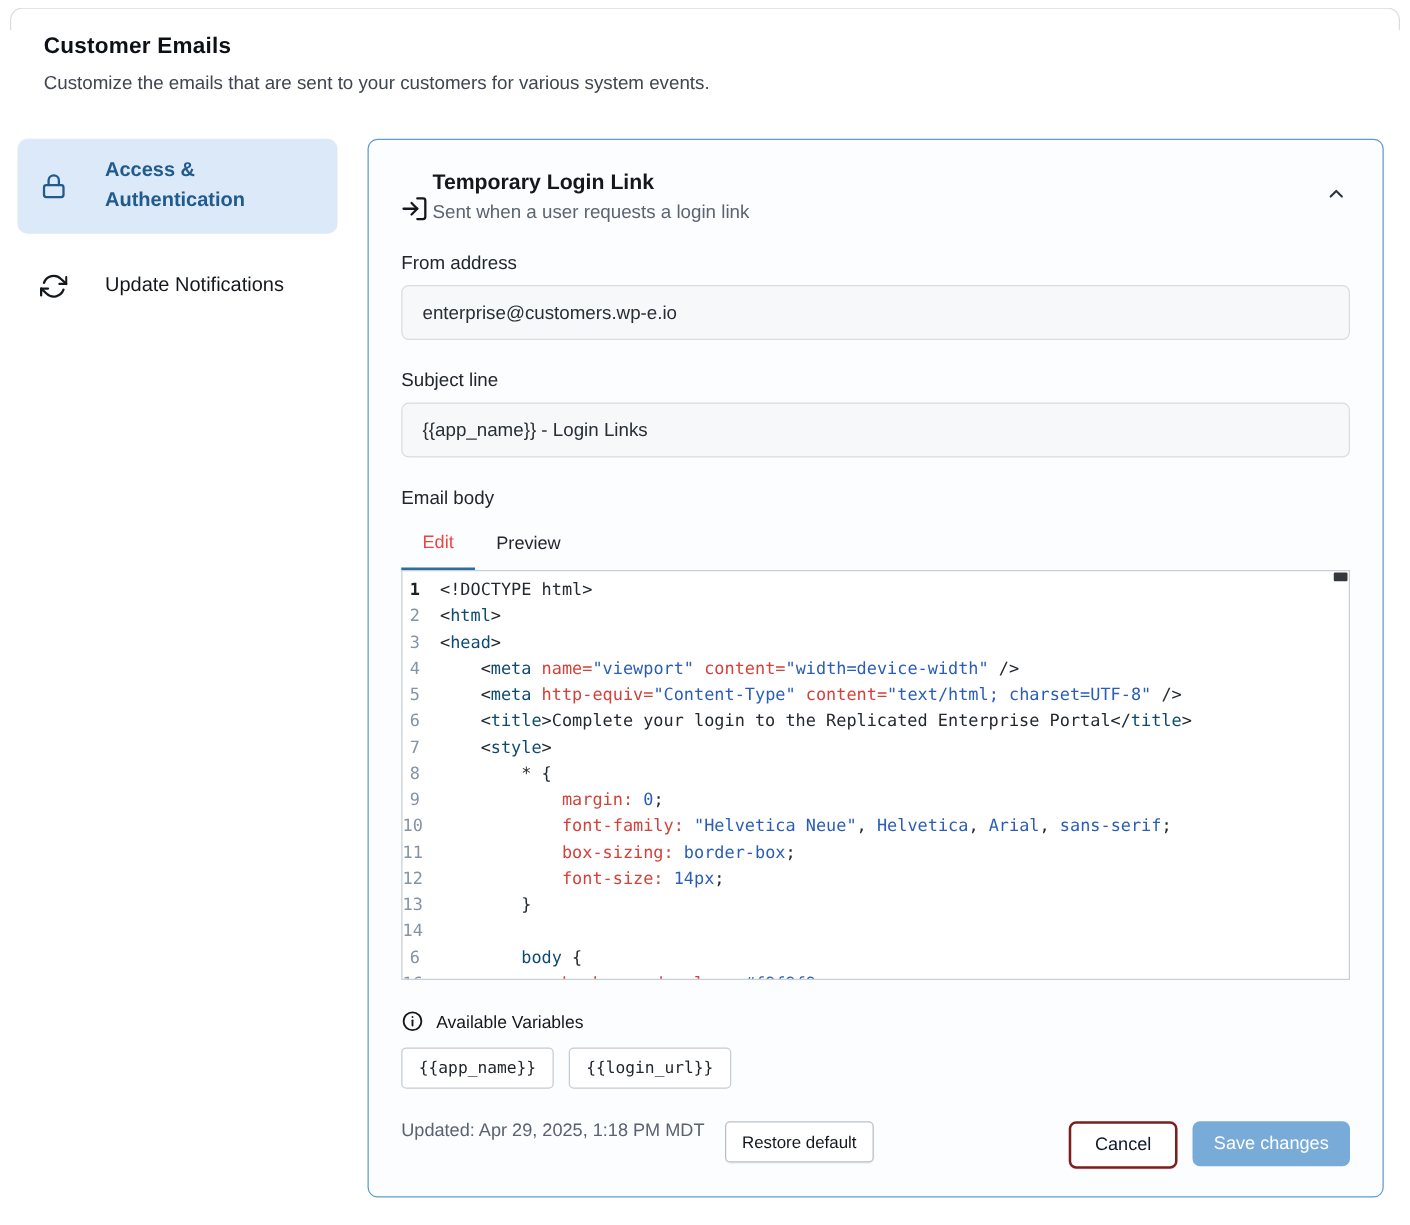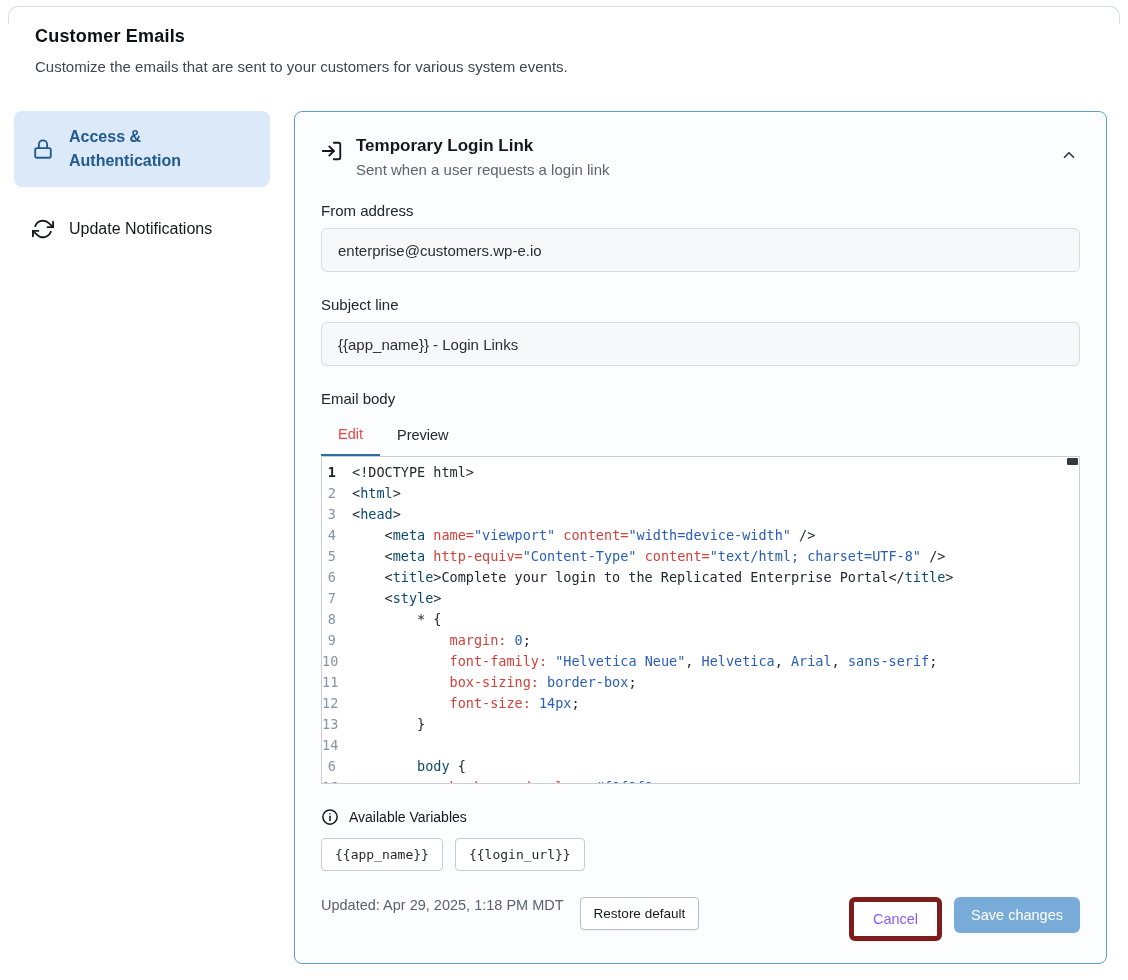--- a/index.html
+++ b/index.html
@@ -13,32 +13,32 @@
     border:1px solid #d9dde2; border-bottom:none; border-radius:10px 10px 0 0;
   }
   .page-header { margin:26px 4px 0 35px; }
   .page-title { font-size:18px; font-weight:700; color:#0d1116; letter-spacing:.2px; }
   .page-subtitle { margin-top:11px; font-size:15px; color:#3f4650; }
 
   .layout { display:flex; gap:24px; margin:36px 21px 0 14px; align-items:flex-start; }
 
   .sidebar { width:256px; flex:none; }
   .side-item {
-    display:flex; gap:15px; align-items:center; padding:14px 16px 14px 18px;
+    display:flex; gap:30px; align-items:center; padding:14px 16px 14px 18px;
     border-radius:8px; cursor:pointer; font-size:16px; line-height:24px;
   }
   .side-item.active { background:#dbe9f9; color:#215a8c; font-weight:600; }
   .side-item + .side-item { margin-top:16px; }
   .side-item .icn { flex:none; display:flex; align-items:center; }
 
   .card {
     flex:1; border:1px solid #5f9ccf; border-radius:8px; background:#fbfdff;
     padding:24px 26px 22px; position:relative;
   }
-  .panel-header { display:flex; gap:13px; align-items:flex-start; padding-right:40px; }
+  .panel-header { display:flex; gap:3px; align-items:flex-end; padding-right:40px; }
   .panel-header .icn { margin-top:4px; }
   .panel-title { font-size:17px; font-weight:700; color:#14181d; }
   .panel-subtitle { margin-top:5px; font-size:15px; color:#5b6470; }
   .collapse-btn {
     position:absolute; top:30px; right:24px; background:none; border:none; cursor:pointer;
     padding:4px; display:flex;
   }
 
   .field-label { margin:24px 0 9px; font-size:15px; color:#20262c; }
   .text-input {
@@ -78,21 +78,21 @@
 
   .panel-footer { display:flex; align-items:flex-start; margin-top:26px; }
   .updated { color:#5a6270; font-size:14.5px; }
   .btn { cursor:pointer; font-family:inherit; }
   .btn-restore {
     margin-left:16px; padding:8px 13px; font-size:13.5px; color:#14181d;
     border:1px solid #b9c0c8; border-radius:4px; background:#fff; box-shadow:0 1px 1px rgba(0,0,0,.05);
   }
   .spacer { flex:1; }
   .btn-cancel {
-    padding:9px 19px; font-size:14.5px; color:#8b5cf6; border:5px solid #7f1d1d; border-radius:6px;
+    padding:9px 19px; font-size:14.5px; color:#0f172a; border:2px solid #7f1d1d; border-radius:6px;
     background:#fff; margin-right:12px; box-shadow:0 1px 1px rgba(0,0,0,.05);
   }
   .btn-save {
     padding:10px 17px; font-size:14.5px; color:#fff; border:none; border-radius:6px; background:#79abd9;
   }
   svg { display:block; }
 </style>
 </head>
 <body>
 

